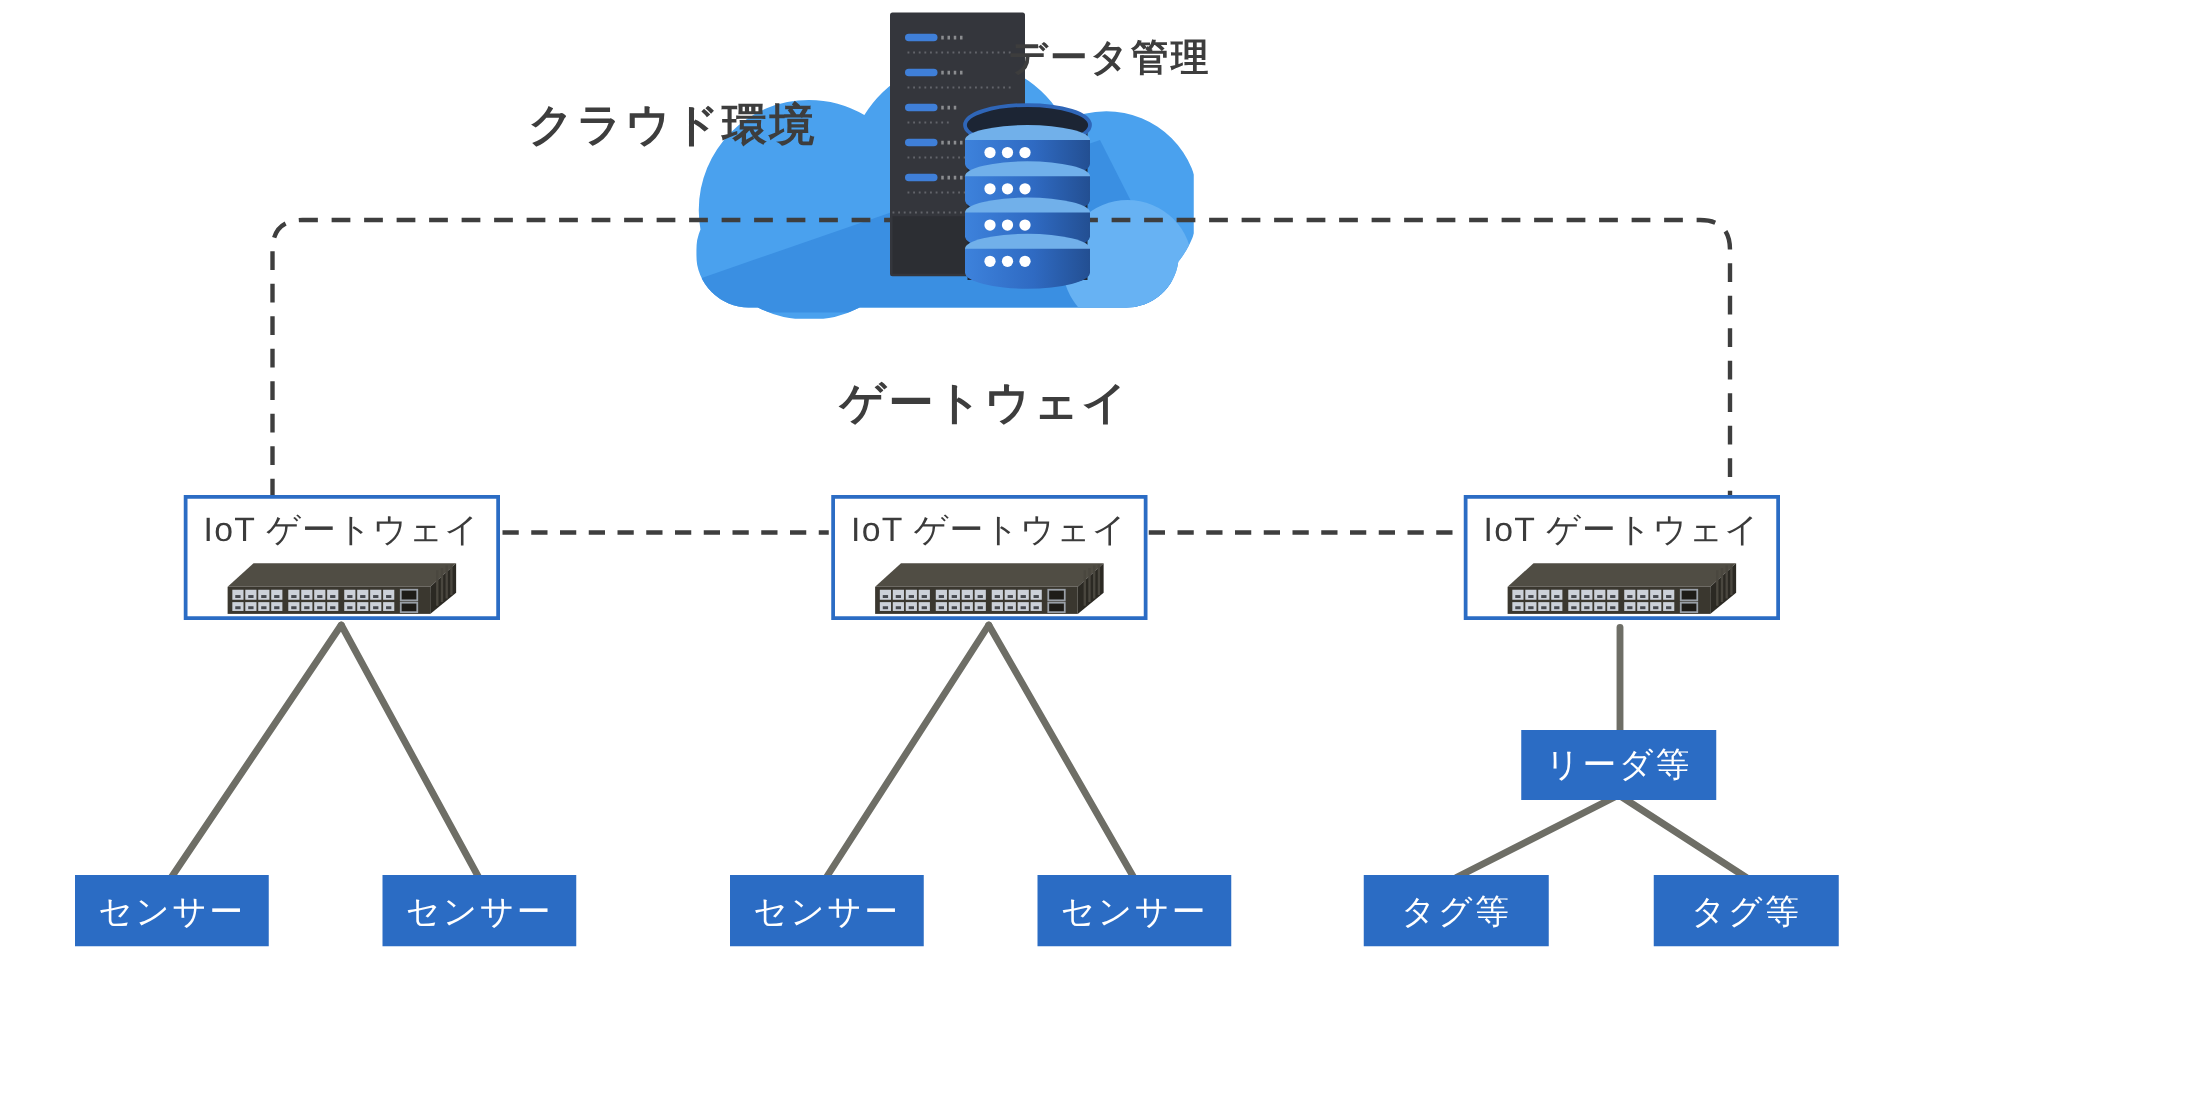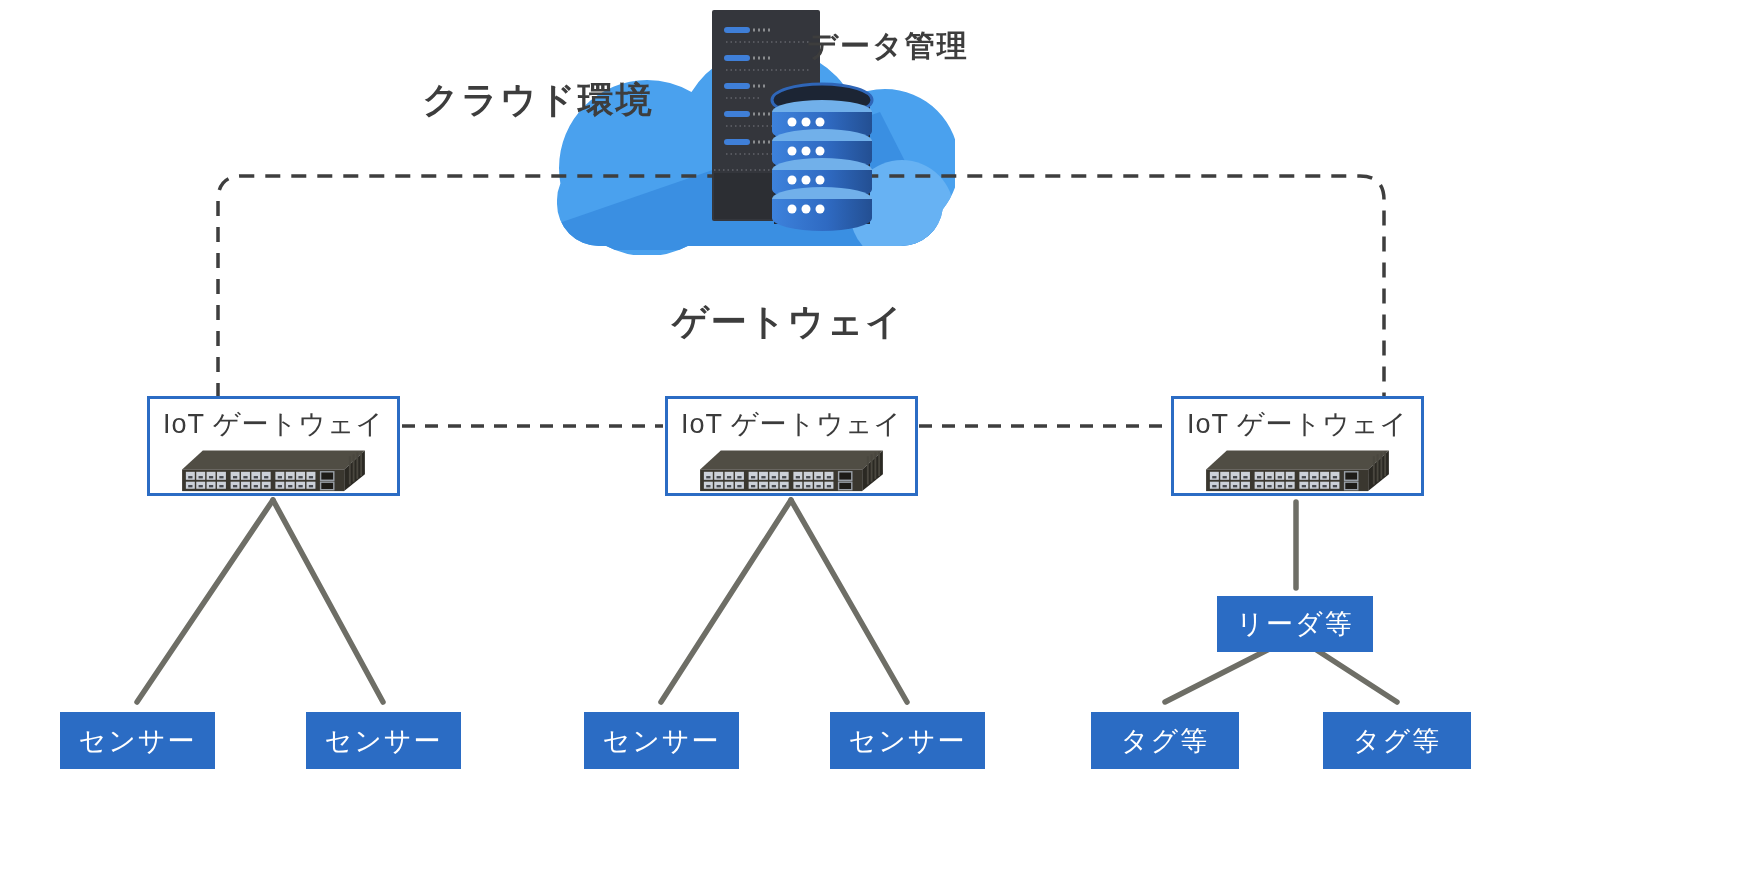--- a/index.html
+++ b/index.html
@@ -15,21 +15,21 @@
   .gwbox{
     position:absolute;width:253px;height:100px;background:#fff;
     border:3px solid #2b6cc4;box-sizing:border-box;
     display:flex;flex-direction:column;align-items:center;
   }
   .gwlabel{font-size:27px;font-weight:500;color:#3b3b3b;margin-top:7px;letter-spacing:1px;white-space:nowrap;}
   .switch-svg{margin-top:2px;}
   .bluebox{
     position:absolute;background:#2b6cc4;color:#fff;
     display:flex;align-items:center;justify-content:center;
-    font-size:27px;font-weight:500;letter-spacing:2px;white-space:nowrap;margin-top:12px;
+    font-size:27px;font-weight:500;letter-spacing:2px;white-space:nowrap;
   }
 </style>
 </head>
 <body>
 
 <div class="stage">
 
   <svg class="abs" style="left:0;top:0" width="1760" height="880" viewBox="0 0 1760 880">
     <defs>
       <clipPath id="cloudClip">

